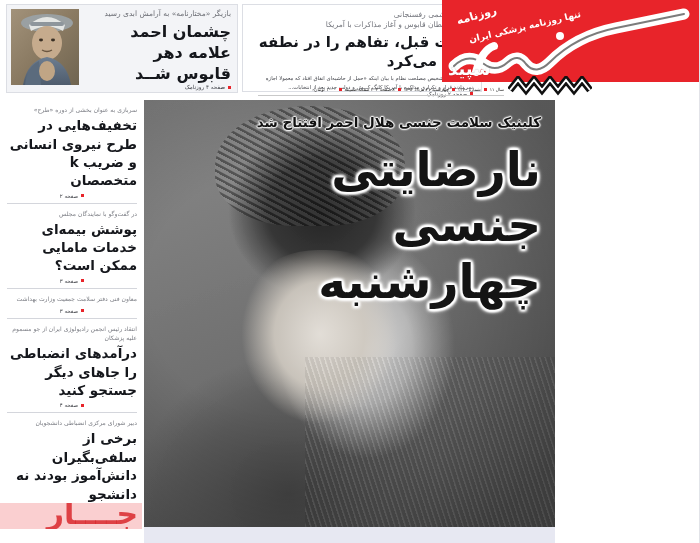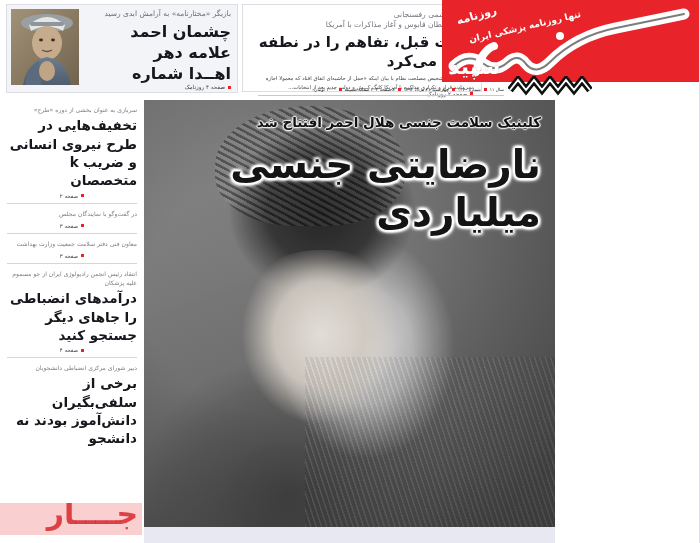--- a/index.html
+++ b/index.html
@@ -35,21 +35,21 @@
     right: 8px;
     top: 6px;
     width: 244px;
     height: 70px;
   }
   .masthead-title {
     position: absolute;
     left: 6px;
     bottom: 4px;
     color: #ffffff;
-    font-size: 22px;
+    font-size: 18px;
     font-weight: bold;
     letter-spacing: -1px;
     line-height: 1;
     text-shadow: 0 0 1px rgba(0,0,0,.35);
   }
   .masthead-tagline {
     position: absolute;
     right: 120px;
     top: 9px;
     color: #ffffff;
@@ -305,21 +305,21 @@
       1px 0 1px #f2f2f2, -1px 0 1px #f2f2f2, 0 1px 1px #f2f2f2, 0 -1px 1px #f2f2f2;
     margin-bottom: 10px;
   }
   .lead-headline {
     font-weight: bold;
     line-height: 1.18;
     letter-spacing: -1px;
   }
   .lead-line {
     display: block;
-    font-size: 39px;
+    font-size: 47px;
     color: #141414;
     text-shadow:
       2px 0 2px #ffffff, -2px 0 2px #ffffff, 0 2px 2px #ffffff, 0 -2px 2px #ffffff,
       2px 2px 3px #ffffff, -2px -2px 3px #ffffff, 2px -2px 3px #ffffff, -2px 2px 3px #ffffff,
       0 0 6px rgba(255,255,255,.95);
     margin-bottom: 2px;
   }
   .lead-line .hl {
     color: #e0181e;
   }
@@ -371,21 +371,21 @@
     justify-content: center;
     gap: 3px;
   }
 
   
   .watermark {
     position: absolute;
     right: 558px;
     top: 503px;
     width: 142px;
-    height: 32px;
+    height: 26px;
     background: rgba(232,36,42,.22);
     z-index: 5;
     pointer-events: none;
     overflow: hidden;
   }
   .watermark-text {
     position: absolute;
     right: 4px;
     top: -4px;
     font-size: 30px;
@@ -415,21 +415,21 @@
 </style>
 </head>
 <body>
 
 <div id="page">
 
   <div class="top-left">
     <div class="tl-text">
       <div class="tl-kicker">بازیگر «مختارنامه» به آرامش ابدی رسید</div>
       <div class="tl-headline">چشمان احمد علامه دهر</div>
-      <div class="tl-headline">اهــدا شماره</div>
+      <div class="tl-headline">قابوس شــد</div>
       <div class="tl-pageref">
         <span class="bullet"></span>
         <span>صفحه ۴ روزنامک</span>
       </div>
     </div>
     <div class="tl-photo">
       <svg width="68" height="76" viewBox="0 0 68 76">
         <defs>
           <linearGradient id="bg1" x1="0" y1="0" x2="1" y2="1">
             <stop offset="0" stop-color="#a2927a"></stop>
@@ -501,40 +501,41 @@
   <div class="lead">
     <div class="lead-photo"></div>
     <div class="lead-photo-hair"></div>
     <div class="lead-photo-hand"></div>
     <div class="lead-photo-strands"></div>
     <div class="lead-vignette"></div>
     <div class="lead-text">
       <div class="lead-kicker">کلینیک سلامت جنسی هلال احمر افتتاح شد</div>
       <div class="lead-headline">
         <span class="lead-line">نارضایتی جنسی</span>
-        <span class="lead-line">میلیاردی</span>
+        <span class="lead-line">چهارشنبه</span>
       </div>
     </div>
   </div>
 
   <div class="footer-strip"></div>
 
   <div class="sidebar">
 
     <div class="sb-item">
       <div class="sb-kicker">سربازی به عنوان بخشی از دوره «طرح»</div>
       <div class="sb-headline">تخفیف‌هایی در طرح نیروی انسانی و ضریب k متخصصان</div>
       <div class="sb-pageref">
         <span class="bullet"></span>
         <span>صفحه ۲</span>
       </div>
     </div>
 
     <div class="sb-item">
       <div class="sb-kicker">در گفت‌وگو با نمایندگان مجلس</div>
+      <div class="sb-headline">پوشش بیمه‌ای خدمات مامایی ممکن است؟</div>
       <div class="sb-pageref">
         <span class="bullet"></span>
         <span>صفحه ۳</span>
       </div>
     </div>
 
     <div class="sb-item">
       <div class="sb-kicker">معاون فنی دفتر سلامت جمعیت وزارت بهداشت</div>
       <div class="sb-pageref">
         <span class="bullet"></span>

